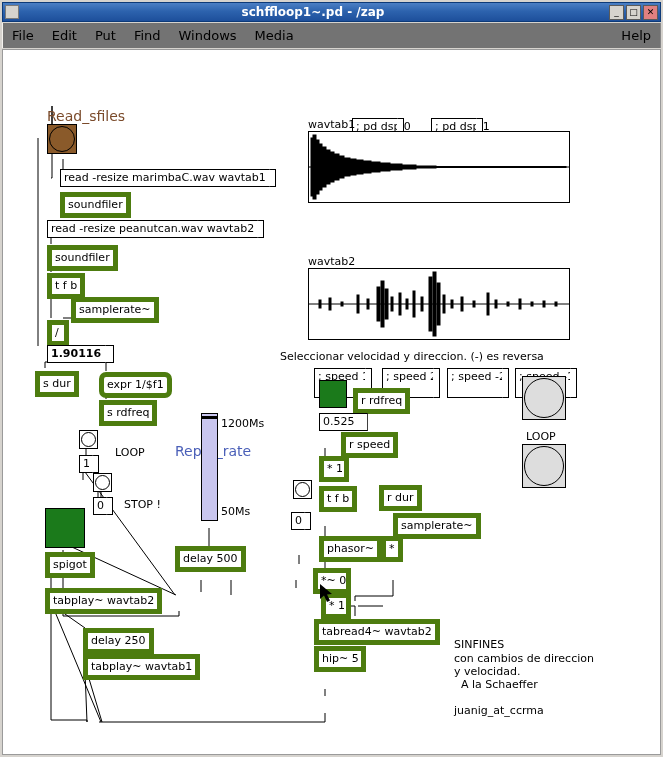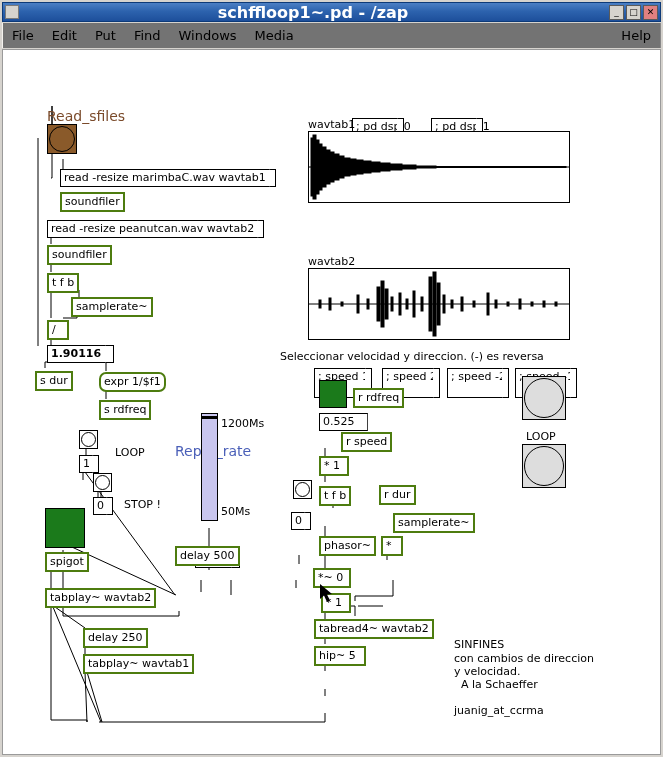--- a/index.html
+++ b/index.html
@@ -30,21 +30,21 @@
     width: 14px; height: 14px;
     margin-left: 2px;
     background: #d6d3ce;
     border: 1px solid #7a7a7a;
     box-sizing: border-box;
   }
   .titlebar .title {
     flex: 1;
     text-align: center;
     color: #ffffff;
-    font-size: 16px;
+    font-size: 12px;
     font-weight: bold;
     font-family: "DejaVu Sans", sans-serif;
     white-space: nowrap;
     overflow: hidden;
   }
   .titlebar .btns { display: flex; margin-right: 2px; }
   .titlebar .btn {
     width: 15px; height: 15px;
     margin-left: 2px;
     background: #d6d3ce;
@@ -89,21 +89,21 @@
   
   .obj, .msg, .cmt, .num, .atom {
     position: absolute;
     font-family: "DejaVu Sans", sans-serif;
     font-size: 11px;
     color: #000;
     white-space: nowrap;
     box-sizing: border-box;
   }
   .obj {
-    border: 2px solid #4d7c0f;
+    border: 5px solid #4d7c0f;
     background: #fff;
     padding: 1px 3px 1px 3px;
     line-height: 14px;
   }
   .msg {
     border: 1px solid #000;
     background: #fff;
     padding: 1px 9px 1px 3px;
     line-height: 14px;
     position: absolute;

